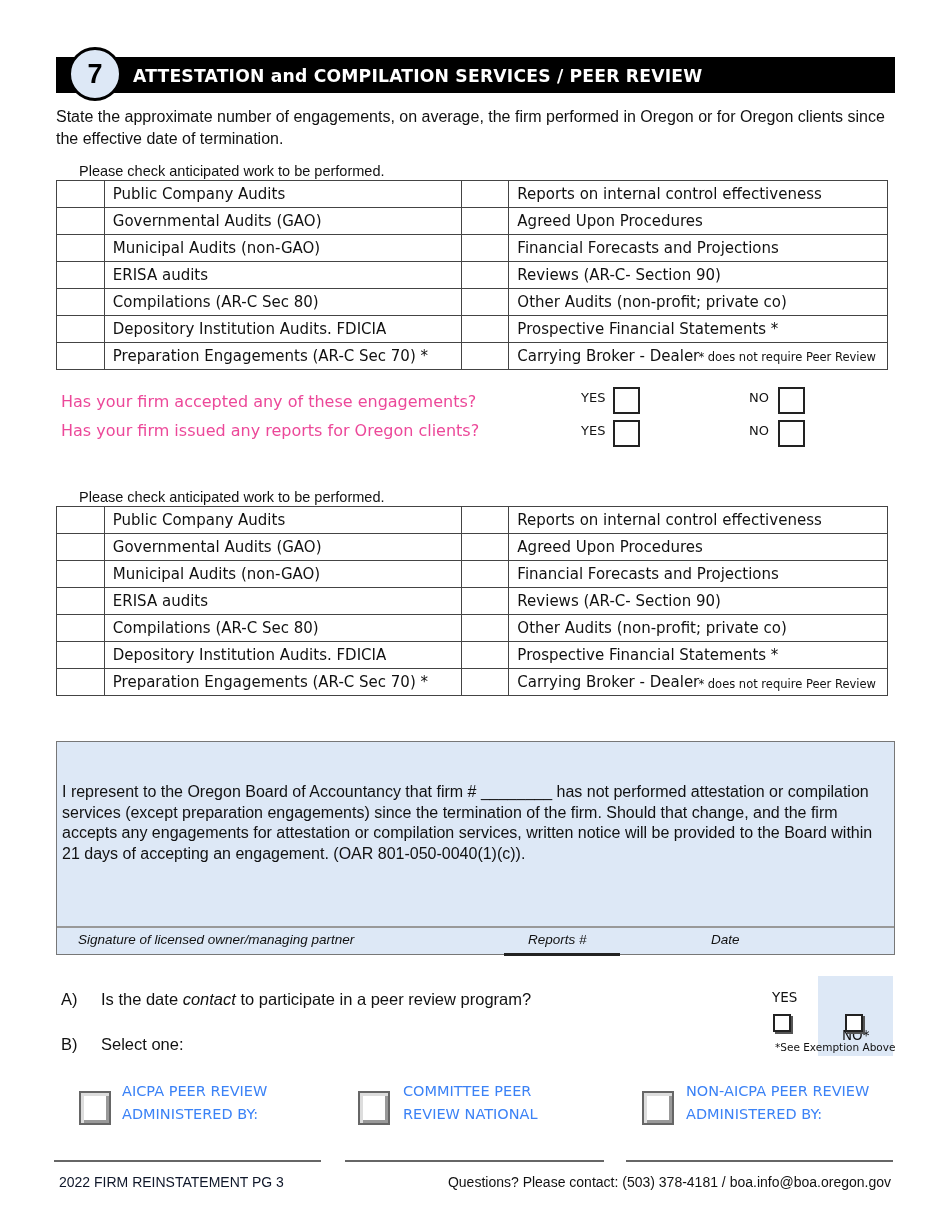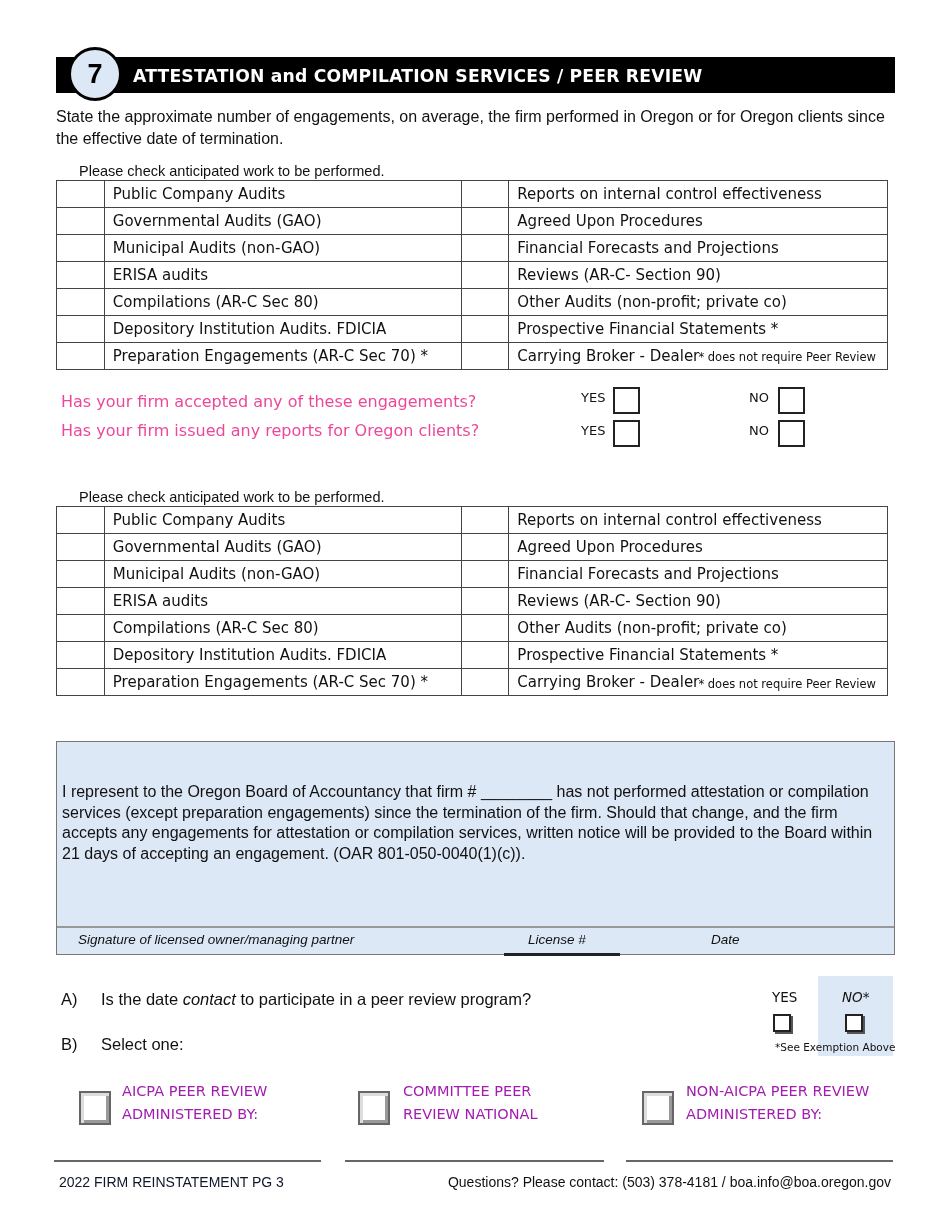--- a/index.html
+++ b/index.html
@@ -40,21 +40,21 @@
 
   .qa { position: absolute; left: 61px; font-size: 16.5px; color: #111; }
   .qa .letter { display: inline-block; width: 40px; }
   .no-shade { position: absolute; left: 818px; top: 976px; width: 75px; height: 80px; background: #dde8f6; }
   .small-lbl { position: absolute; font-size: 13.5px; font-family: "DejaVu Sans", sans-serif; color: #111; }
   .shadow-box { position: absolute; width: 18px; height: 18px; border: 2px solid #222; background: #fff; box-shadow: 2px 2px 0 #555; cursor: pointer; }
   .see-exempt { position: absolute; left: 775px; top: 1041px; font-size: 10.5px; font-family: "DejaVu Sans", sans-serif; color: #111; }
 
   .bevel-box { position: absolute; width: 32px; height: 34px; background: #fff; border: 2px solid #666;
                box-shadow: inset 3px 3px 0 #ddd, inset -3px -3px 0 #999; cursor: pointer; }
-  .opt-label { position: absolute; font-size: 14.5px; line-height: 23px; font-family: "DejaVu Sans", sans-serif; color: #a21caf; }
+  .opt-label { position: absolute; font-size: 14.5px; line-height: 23px; font-family: "DejaVu Sans", sans-serif; color: #3b82f6; }
 
   .foot-line { position: absolute; top: 1160px; height: 1.5px; background: #666; }
   .footer-left { position: absolute; left: 59px; top: 1174px; font-size: 14px; color: #0f172a; }
   .footer-right { position: absolute; right: 59px; top: 1174px; font-size: 14px; color: #111; }
 </style>
 </head>
 <body>
 
 <div class="section-header"></div>
 <div class="badge">7</div>
@@ -169,35 +169,35 @@
       <td class="lbl2">Carrying Broker - Dealer</td>
     </tr>
   </tbody>
 </table>
 <div class="footnote" style="top:677px;">* does not require Peer Review</div>
 
 <div class="exempt">
   <div class="exempt-body">I represent to the Oregon Board of Accountancy that firm # ________ has not performed attestation or compilation services (except preparation engagements) since the termination of the firm. Should that change, and the firm accepts any engagements for attestation or compilation services, written notice will be provided to the Board within 21 days of accepting an engagement. (OAR 801-050-0040(1)(c)).</div>
   <div class="sig-line"></div>
   <div class="sig-label" style="left:13px;margin-left:8px;">Signature of licensed owner/managing partner</div>
-  <div class="sig-label" style="left:471px;">License #</div>
+  <div class="sig-label" style="left:471px;">Reports #</div>
   <div class="sig-label" style="left:654px;">Date</div>
 </div>
 <div class="license-underline"></div>
 
 <div class="no-shade"></div>
 <div class="qa" style="top:990px;">
   <span class="letter">A)</span><span>Is the date </span><em>contact</em><span> to participate in a peer review program?</span>
 </div>
 <div class="qa" style="top:1035px;">
   <span class="letter">B)</span><span>Select one:</span>
 </div>
 
 <div class="small-lbl" style="left:772px; top:989px;">YES</div>
-<div class="small-lbl" style="left:842px; top:989px;font-style:italic;">NO*</div>
+<div class="small-lbl" style="left:842px; top:1027px;">NO*</div>
 <div class="shadow-box" style="left:773px; top:1014px;"></div>
 <div class="shadow-box" style="left:845px; top:1014px;"></div>
 <div class="see-exempt">*See Exemption Above</div>
 
 <div class="bevel-box" style="left:79px; top:1091px;"></div>
 <div class="opt-label" style="left:122px; top:1080px;">
   <div>AICPA PEER REVIEW</div>
   <div>ADMINISTERED BY:</div>
 </div>
 <div class="bevel-box" style="left:358px; top:1091px;"></div>

